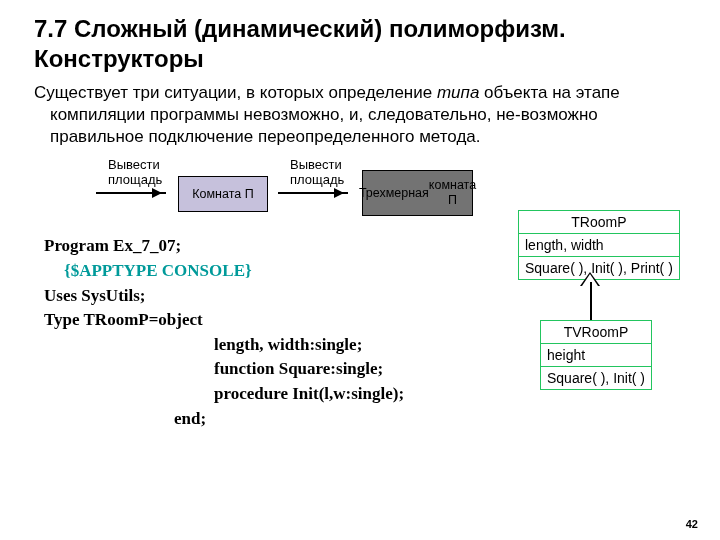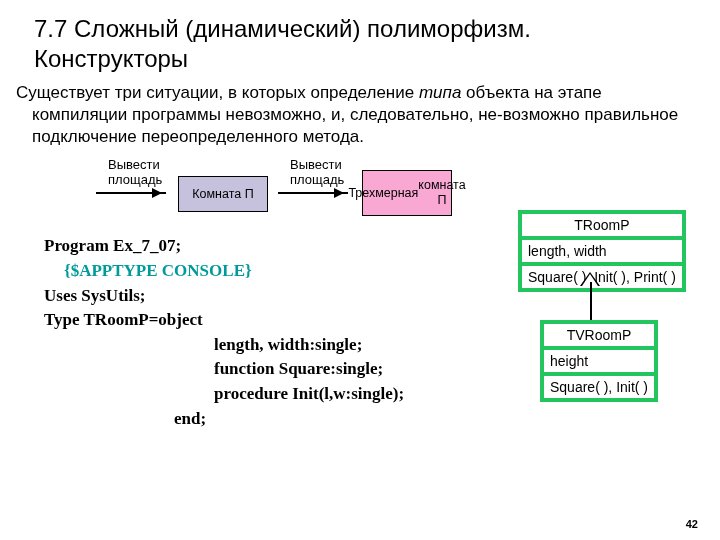--- a/index.html
+++ b/index.html
@@ -6,27 +6,27 @@
   body {
     width: 720px; height: 540px;
     background: #fff;
     font-family: Arial, sans-serif;
     color: #000;
     position: relative;
     overflow: hidden;
   }
   .title {
     font-size: 24px;
-    font-weight: normal;
+    font-weight: bold;
     padding: 14px 34px 8px 34px;
     line-height: 1.25;
   }
   .para {
     font-size: 17px;
-    padding: 0 34px 0 32px;
+    padding: 0 34px 0 50px;
     text-indent: -16px;
     line-height: 1.3;
     margin-bottom: 10px;
   }
   .ital { font-style: italic; }
   .diagram {
     position: relative;
     margin: 6px 0 10px 50px;
     height: 66px;
     width: 420px;
@@ -55,22 +55,22 @@
     width: 90px; height: 36px;
     background: #c6c1dc;
     border: 1px solid #000;
     font-size: 12.5px;
     display: flex; align-items: center; justify-content: center;
     text-align: center;
   }
   .box2 {
     position: absolute;
     left: 312px; top: 12px;
-    width: 90px; height: 46px;
-    background: #f9a8d4;
+    width: 111px; height: 46px;
+    background: #737373;
     border: 1px solid #000;
     font-size: 12.5px;
     display: flex; align-items: center; justify-content: center;
     text-align: center;
     line-height: 1.2;
     padding: 2px;
   }
   .code {
     font-family: Liberation Serif, serif;
     font-size: 17px;
@@ -81,21 +81,21 @@
   .code .teal { color: #009a9a; font-weight: bold; margin-left: 20px; }
   .code .ind1 { padding-left: 170px; }
   .code .ind0 { padding-left: 130px; }
   .uml {
     position: absolute;
     border-collapse: collapse;
     font-size: 14px;
     background: #fff;
   }
   .uml td {
-    border: 4px solid #22c55e;
+    border: 1px solid #22c55e;
     padding: 3px 6px;
     white-space: nowrap;
   }
   .uml .hd { text-align: center; }
   .uml1 { left: 518px; top: 210px; }
   .uml2 { left: 540px; top: 320px; }
   .inh-line {
     position: absolute;
     left: 590px; top: 282px;
     width: 2px; height: 38px;

